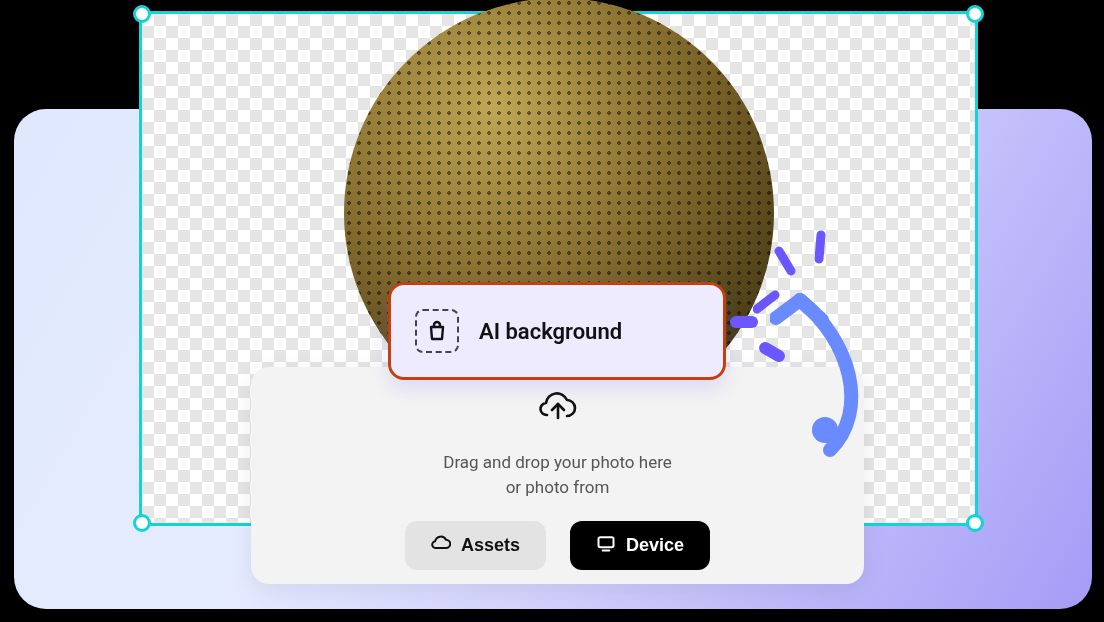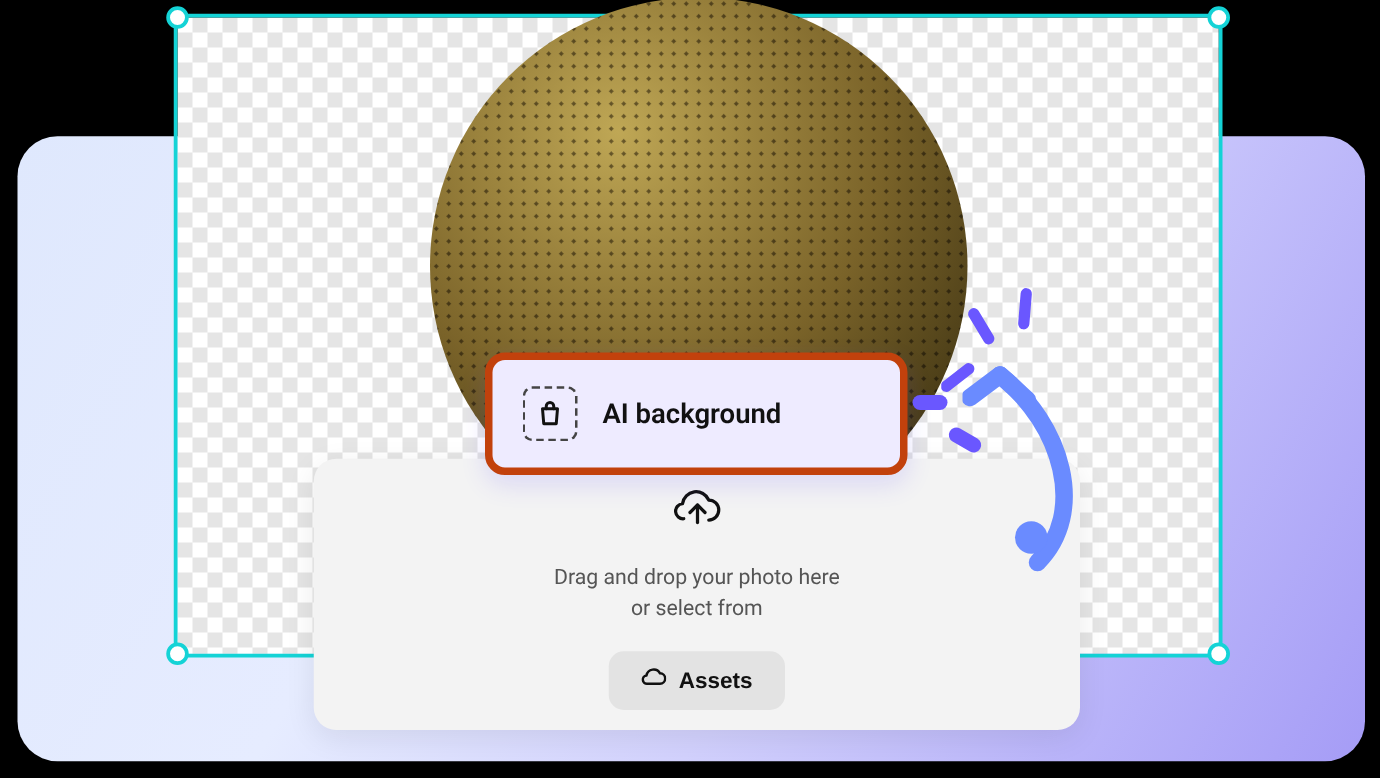--- a/index.html
+++ b/index.html
@@ -112,21 +112,21 @@
   .pill.dark  { background: #000; color: #fff; }
 
   
   .ai-popover {
     position: absolute;
     left: 388px;
     top: 282px;
     width: 338px;
     height: 98px;
     background: #eeebff;
-    border: 6px solid #c2410c;
+    border: 3px solid #c2410c;
     border-radius: 16px;
     display: flex;
     align-items: center;
     gap: 20px;
     padding: 0 24px;
     box-shadow: 0 8px 20px rgba(90,70,255,.15);
   }
   .ai-popover .label {
     font-size: 22px;
     font-weight: 600;
@@ -180,31 +180,40 @@
 <div class="upload-panel">
   <span class="upload-icon">
     <svg width="40" height="32" viewBox="0 0 40 32" fill="none" stroke="#111" stroke-width="2.6" stroke-linecap="round" stroke-linejoin="round">
       <path d="M29 25a8 8 0 0 0 0-16 11 11 0 0 0-21 3 6 6 0 0 0 1 12"></path>
       <path d="M20 13v14"></path>
         <path d="M14 19l6-6 6 6"></path>
     </svg>
   </span>
   <div class="lead">
     <span>Drag and drop your photo here</span><br>
-    <span>or select from</span>
+    <span>or photo from</span>
   </div>
   <div class="btn-row">
     <button class="pill light">
       <span>
         <svg width="20" height="16" viewBox="0 0 24 18" fill="none" stroke="#111" stroke-width="2.4" stroke-linecap="round" stroke-linejoin="round">
             <path d="M18 15a5 5 0 0 0 0-10 7 7 0 0 0-13 2 4 4 0 0 0 1 8h12z"></path>
           </svg>
       </span>
       <span>Assets</span>
     </button>
+    <button class="pill dark">
+      <span>
+        <svg width="20" height="18" viewBox="0 0 24 20" fill="none" stroke="#fff" stroke-width="2.4" stroke-linecap="round" stroke-linejoin="round">
+            <rect x="3" y="3" width="18" height="12" rx="2"></rect>
+            <path d="M8 19h8"></path>
+          </svg>
+      </span>
+      <span>Device</span>
+    </button>
   </div>
 </div>
 
 <div class="ai-popover">
   <span class="ai-icon-box">
     <svg width="24" height="24" viewBox="0 0 24 24" fill="none" stroke="#111" stroke-width="2.4" stroke-linecap="round" stroke-linejoin="round">
       <path d="M6 8h12l-1 12H7L6 8z"></path>
         <path d="M9 8V6a3 3 0 0 1 6 0v2"></path>
     </svg>
   </span>

